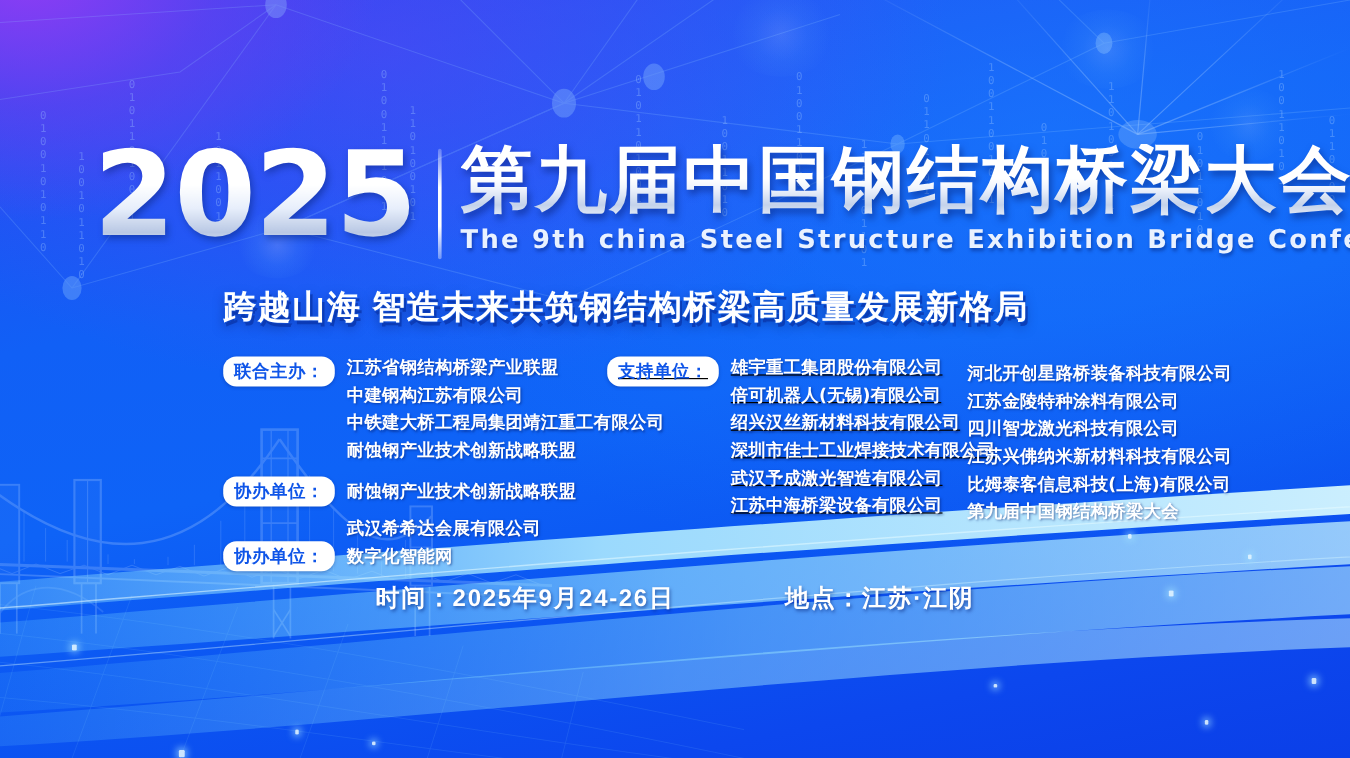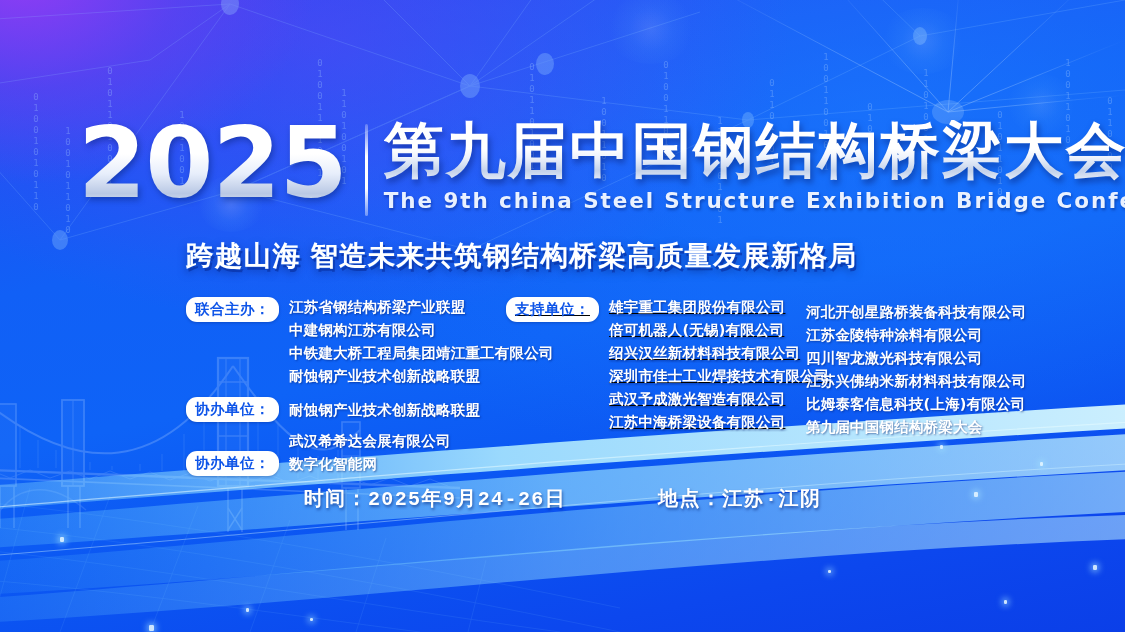--- a/index.html
+++ b/index.html
@@ -110,21 +110,21 @@
 
   
   .meta{
     position:absolute; left:0; top:485px; width:1125px;
     display:flex; justify-content:center; gap:92px;
   }
   .meta-item{
     font-size:20px; font-weight:700; letter-spacing:1.4px; color:#ffffff;
     white-space:nowrap;
     text-shadow:1px 2px 3px rgba(4,26,105,.55);
-    font-family:Liberation Mono, monospace;
+    font-family:Liberation Sans, sans-serif;
   }
 </style>
 </head>
 <body>
 
 <div id="poster">
 
   <div class="bg-layer">
 
     <svg class="rays-svg" viewBox="0 0 1125 380" preserveAspectRatio="none">

